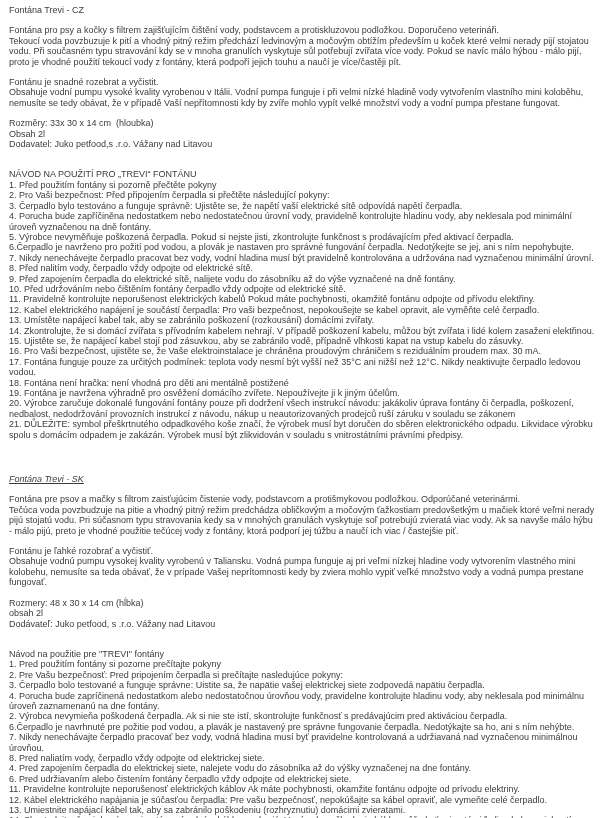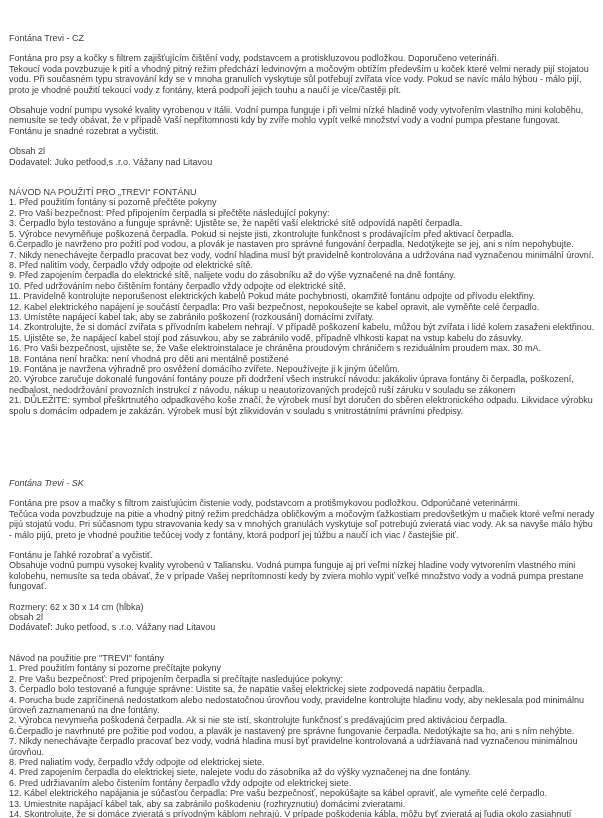--- a/index.html
+++ b/index.html
@@ -14,71 +14,74 @@
     background: #ffffff;
     padding: 5px 7px 10px 9px;
     font-family: "Liberation Sans", "DejaVu Sans", sans-serif;
     font-size: 9px;
     line-height: 10.4px;
     color: #3c3c3c;
     -webkit-font-smoothing: antialiased;
   }
   .line { white-space: pre-wrap; }
   .title { }
-  .title-italic { font-style: italic; }
+  .title-italic { font-style: italic; text-decoration: underline; }
   .gap    { height: 10px; }
   .gap-lg { height: 20px; }
   .gap-section { height: 34px; }
-  section { display: block; margin-top: 28px; }
+  section { display: block; }
 </style>
 </head>
 <body>
 
 <div class="page">
 
   <section>
     <div class="line title">Fontána Trevi - CZ</div>
     <div class="gap"></div>
 
     <div>
         <div class="line">Fontána pro psy a kočky s filtrem zajišťujícím čištění vody, podstavcem a protiskluzovou podložkou. Doporučeno veterináři.</div>
         <div class="line">Tekoucí voda povzbuzuje k pití a vhodný pitný režim předchází ledvinovým a močovým obtížím především u koček které velmi nerady pijí stojatou vodu. Při současném typu stravování kdy se v mnoha granulích vyskytuje sůl potřebují zvířata více vody. Pokud se navíc málo hýbou - málo pijí, proto je vhodné použití tekoucí vody z fontány, která podpoří jejich touhu a naučí je více/častěji pít.</div>
       </div>
     <div class="gap"></div>
 
     <div>
+        <div class="line">Fontánu je snadné rozebrat a vyčistit.</div>
         <div class="line">Obsahuje vodní pumpu vysoké kvality vyrobenou v Itálii. Vodní pumpa funguje i při velmi nízké hladině vody vytvořením vlastního mini koloběhu, nemusíte se tedy obávat, že v případě Vaší nepřítomnosti kdy by zvíře mohlo vypít velké množství vody a vodní pumpa přestane fungovat.</div>
-        <div class="line">Fontánu je snadné rozebrat a vyčistit.</div>
       </div>
     <div class="gap"></div>
 
     <div>
+        <div class="line">Rozměry: 33x 30 x 14 cm  (hloubka)</div>
         <div class="line">Obsah 2l</div>
         <div class="line">Dodavatel: Juko petfood,s .r.o. Vážany nad Litavou</div>
       </div>
     <div class="gap-lg"></div>
 
     <div class="line heading">NÁVOD NA POUŽITÍ PRO „TREVI“ FONTÁNU</div>
 
     <div>
         <div class="line">1. Před použitím fontány si pozorně přečtěte pokyny</div>
         <div class="line">2. Pro Vaši bezpečnost: Před připojením čerpadla si přečtěte následující pokyny:</div>
         <div class="line">3. Čerpadlo bylo testováno a funguje správně: Ujistěte se, že napětí vaší elektrické sítě odpovídá napětí čerpadla.</div>
+        <div class="line">4. Porucha bude zapříčiněna nedostatkem nebo nedostatečnou úrovní vody, pravidelně kontrolujte hladinu vody, aby neklesala pod minimální úroveň vyznačenou na dně fontány.</div>
         <div class="line">5. Výrobce nevyměňuje poškozená čerpadla. Pokud si nejste jisti, zkontrolujte funkčnost s prodávajícím před aktivací čerpadla.</div>
         <div class="line">6.Čerpadlo je navrženo pro požití pod vodou, a plovák je nastaven pro správné fungování čerpadla. Nedotýkejte se jej, ani s ním nepohybujte.</div>
         <div class="line">7. Nikdy nenechávejte čerpadlo pracovat bez vody, vodní hladina musí být pravidelně kontrolována a udržována nad vyznačenou minimální úrovní.</div>
         <div class="line">8. Před nalitím vody, čerpadlo vždy odpojte od elektrické sítě.</div>
         <div class="line">9. Před zapojením čerpadla do elektrické sítě, nalijete vodu do zásobníku až do výše vyznačené na dně fontány.</div>
         <div class="line">10. Před udržováním nebo čištěním fontány čerpadlo vždy odpojte od elektrické sítě.</div>
         <div class="line">11. Pravidelně kontrolujte neporušenost elektrických kabelů Pokud máte pochybnosti, okamžitě fontánu odpojte od přívodu elektřiny.</div>
         <div class="line">12. Kabel elektrického napájení je součástí čerpadla: Pro vaši bezpečnost, nepokoušejte se kabel opravit, ale vyměňte celé čerpadlo.</div>
         <div class="line">13. Umístěte napájecí kabel tak, aby se zabránilo poškození (rozkousání) domácími zvířaty.</div>
         <div class="line">14. Zkontrolujte, že si domácí zvířata s přívodním kabelem nehrají. V případě poškození kabelu, můžou být zvířata i lidé kolem zasaženi elektřinou.</div>
         <div class="line">15. Ujistěte se, že napájecí kabel stojí pod zásuvkou, aby se zabránilo vodě, případně vlhkosti kapat na vstup kabelu do zásuvky.</div>
         <div class="line">16. Pro Vaši bezpečnost, ujistěte se, že Vaše elektroinstalace je chráněna proudovým chráničem s reziduálním proudem max. 30 mA.</div>
+        <div class="line">17. Fontána funguje pouze za určitých podmínek: teplota vody nesmí být vyšší než 35°C ani nižší než 12°C. Nikdy neaktivujte čerpadlo ledovou vodou.</div>
         <div class="line">18. Fontána není hračka: není vhodná pro děti ani mentálně postižené</div>
         <div class="line">19. Fontána je navržena výhradně pro osvěžení domácího zvířete. Nepoužívejte ji k jiným účelům.</div>
         <div class="line">20. Výrobce zaručuje dokonalé fungování fontány pouze při dodržení všech instrukcí návodu: jakákoliv úprava fontány či čerpadla, poškození, nedbalost, nedodržování provozních instrukcí z návodu, nákup u neautorizovaných prodejců ruší záruku v souladu se zákonem</div>
         <div class="line">21. DŮLEŽITE: symbol přeškrtnutého odpadkového koše značí, že výrobek musí byt doručen do sběren elektronického odpadu. Likvidace výrobku spolu s domácím odpadem je zakázán. Výrobek musí být zlikvidován v souladu s vnitrostátními právními předpisy.</div>
       </div>
   </section>
 
   <div class="gap-section"></div>
 
   <section>
@@ -91,38 +94,39 @@
       </div>
     <div class="gap"></div>
 
     <div>
         <div class="line">Fontánu je ľahké rozobrať a vyčistiť.</div>
         <div class="line">Obsahuje vodnú pumpu vysokej kvality vyrobenú v Taliansku. Vodná pumpa funguje aj pri veľmi nízkej hladine vody vytvorením vlastného mini kolobehu, nemusíte sa teda obávať, že v prípade Vašej neprítomnosti kedy by zviera mohlo vypiť veľké množstvo vody a vodná pumpa prestane fungovať.</div>
       </div>
     <div class="gap"></div>
 
     <div>
-        <div class="line">Rozmery: 62 x 30 x 14 cm (hĺbka)</div>
+        <div class="line">Rozmery: 48 x 30 x 14 cm (hĺbka)</div>
         <div class="line">obsah 2l</div>
         <div class="line">Dodávateľ: Juko petfood, s .r.o. Vážany nad Litavou</div>
       </div>
     <div class="gap-lg"></div>
 
     <div class="line heading">Návod na použitie pre "TREVI" fontány</div>
 
     <div>
         <div class="line">1. Pred použitím fontány si pozorne prečítajte pokyny</div>
         <div class="line">2. Pre Vašu bezpečnosť: Pred pripojením čerpadla si prečítajte nasledujúce pokyny:</div>
         <div class="line">3. Čerpadlo bolo testované a funguje správne: Uistite sa, že napätie vašej elektrickej siete zodpovedá napätiu čerpadla.</div>
         <div class="line">4. Porucha bude zapríčinená nedostatkom alebo nedostatočnou úrovňou vody, pravidelne kontrolujte hladinu vody, aby neklesala pod minimálnu úroveň zaznamenanú na dne fontány.</div>
         <div class="line">2. Výrobca nevymieňa poškodená čerpadla. Ak si nie ste istí, skontrolujte funkčnosť s predávajúcim pred aktiváciou čerpadla.</div>
         <div class="line">6.Čerpadlo je navrhnuté pre požitie pod vodou, a plavák je nastavený pre správne fungovanie čerpadla. Nedotýkajte sa ho, ani s ním nehýbte.</div>
         <div class="line">7. Nikdy nenechávajte čerpadlo pracovať bez vody, vodná hladina musí byť pravidelne kontrolovaná a udržiavaná nad vyznačenou minimálnou úrovňou.</div>
         <div class="line">8. Pred naliatím vody, čerpadlo vždy odpojte od elektrickej siete.</div>
         <div class="line">4. Pred zapojením čerpadla do elektrickej siete, nalejete vodu do zásobníka až do výšky vyznačenej na dne fontány.</div>
         <div class="line">6. Pred udržiavaním alebo čistením fontány čerpadlo vždy odpojte od elektrickej siete.</div>
+        <div class="line">11. Pravidelne kontrolujte neporušenosť elektrických káblov Ak máte pochybnosti, okamžite fontánu odpojte od prívodu elektriny.</div>
         <div class="line">12. Kábel elektrického napájania je súčasťou čerpadla: Pre vašu bezpečnosť, nepokúšajte sa kábel opraviť, ale vymeňte celé čerpadlo.</div>
         <div class="line">13. Umiestnite napájací kábel tak, aby sa zabránilo poškodeniu (rozhryznutiu) domácimi zvieratami.</div>
         <div class="line">14. Skontrolujte, že si domáce zvieratá s prívodným káblom nehrajú. V prípade poškodenia kábla, môžu byť zvieratá aj ľudia okolo zasiahnutí elektrinou.</div>
       </div>
   </section>
 
 </div>
 
 </body></html>

